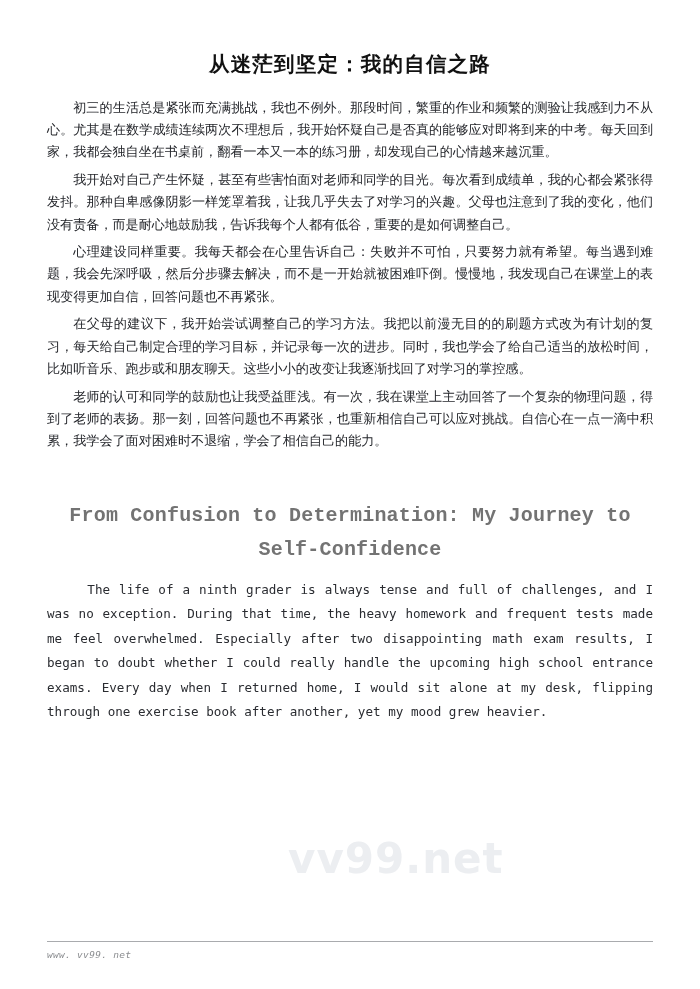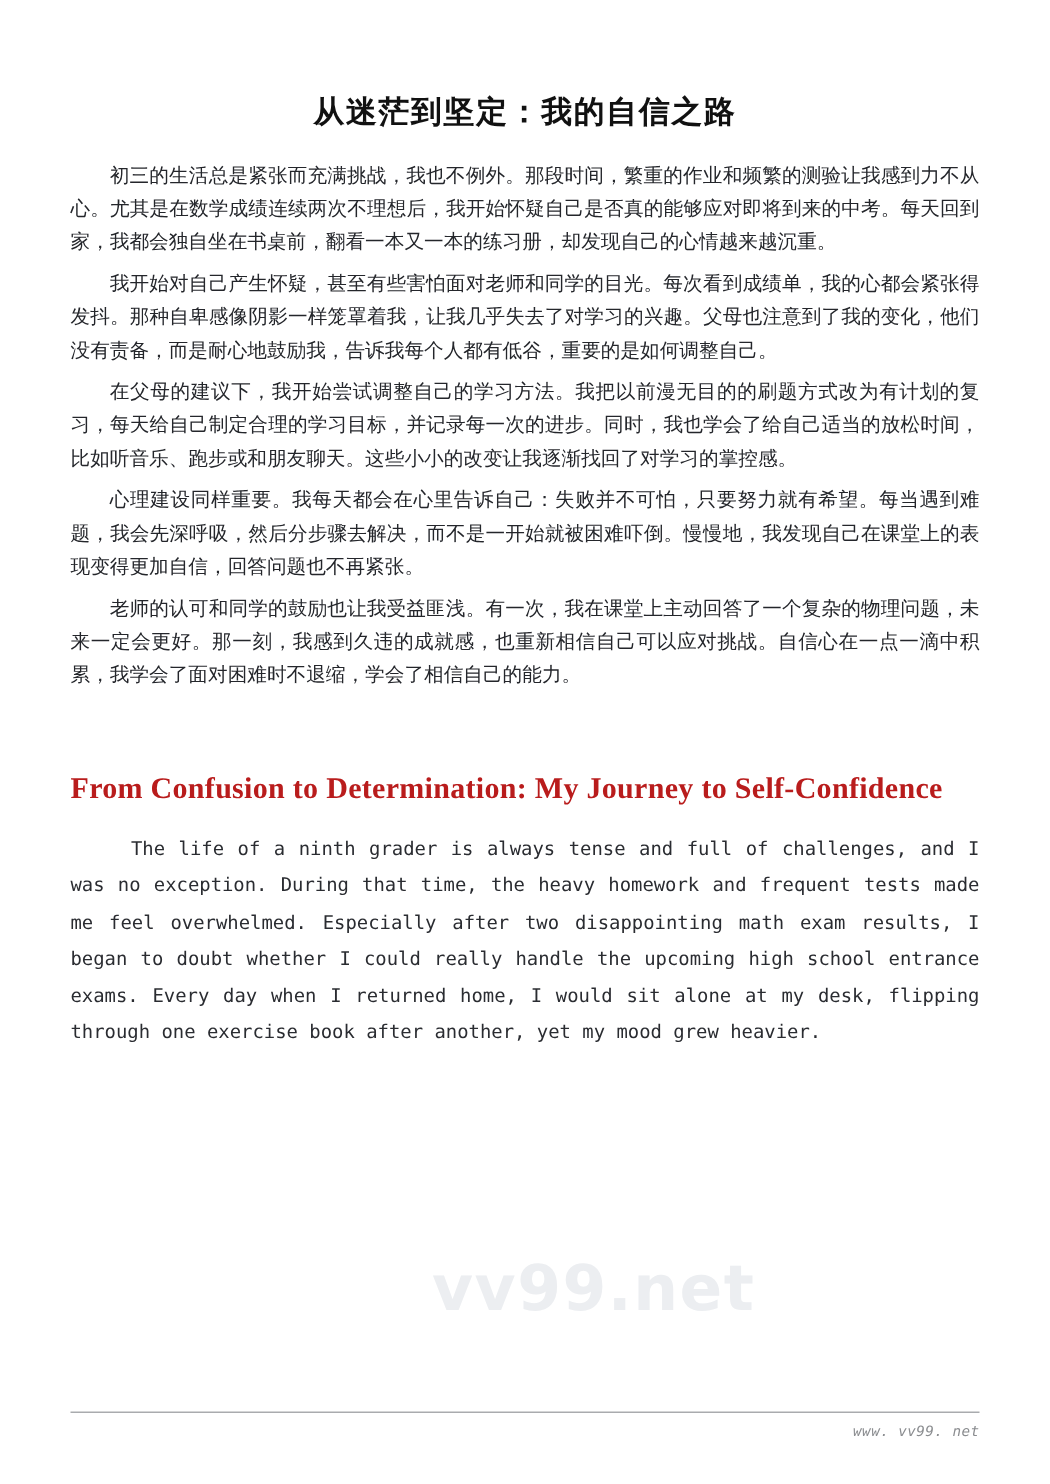--- a/index.html
+++ b/index.html
@@ -35,21 +35,21 @@
     white-space: nowrap;
     user-select: none;
     z-index: 0;
     line-height: 1;
   }
 
   
   .content {
     position: absolute;
     left: 47px;
-    top: 10px;
+    top: 0;
     width: 606px;
     z-index: 2;
   }
 
   .cn-title {
     margin: 0;
     padding-top: 51px;
     text-align: center;
     font-family: "DejaVu Serif", "Liberation Serif", serif;
     font-weight: bold;
@@ -70,26 +70,27 @@
     text-justify: inter-character;
     font-family: "DejaVu Serif", "Liberation Serif", serif;
     font-size: 13.1px;
     line-height: 22.4px;
     color: #24262b;
   }
 
   .en-title {
     margin: 0;
     padding-top: 41px;
-    font-family: Liberation Serif, serif;
+    text-align: center;
+    font-family: Liberation Mono, monospace;
     font-weight: bold;
     font-size: 20px;
     line-height: 34px;
     letter-spacing: 0.2px;
-    color: #b91c1c;
+    color: #737373;
   }
 
   .en-body {
     margin-top: 11px;
   }
 
   .en-p {
     margin: 0 0 15px 0;
     text-indent: 3.2em;
     text-align: justify;
@@ -107,21 +108,20 @@
     width: 606px;
     z-index: 3;
   }
   .footer-rule {
     width: 100%;
     height: 1px;
     background: #a9abae;
   }
   .footer-url {
     margin-top: 7px;
-    text-align: right;
     font-family: "DejaVu Sans Mono", "Liberation Mono", monospace;
     font-style: italic;
     font-size: 9.5px;
     letter-spacing: 0.3px;
     color: #8b8d90;
   }
 </style>
 </head>
 <body>
 
@@ -129,23 +129,23 @@
 
   <div class="watermark">vv99.net</div>
 
   <div class="content">
 
     <h1 class="cn-title">从迷茫到坚定：我的自信之路</h1>
 
     <div class="cn-body">
       <p class="cn-p">初三的生活总是紧张而充满挑战，我也不例外。那段时间，繁重的作业和频繁的测验让我感到力不从心。尤其是在数学成绩连续两次不理想后，我开始怀疑自己是否真的能够应对即将到来的中考。每天回到家，我都会独自坐在书桌前，翻看一本又一本的练习册，却发现自己的心情越来越沉重。</p>
       <p class="cn-p">我开始对自己产生怀疑，甚至有些害怕面对老师和同学的目光。每次看到成绩单，我的心都会紧张得发抖。那种自卑感像阴影一样笼罩着我，让我几乎失去了对学习的兴趣。父母也注意到了我的变化，他们没有责备，而是耐心地鼓励我，告诉我每个人都有低谷，重要的是如何调整自己。</p>
+      <p class="cn-p">心理建设同样重要。我每天都会在心里告诉自己：失败并不可怕，只要努力就有希望。每当遇到难题，我会先深呼吸，然后分步骤去解决，而不是一开始就被困难吓倒。慢慢地，我发现自己在课堂上的表现变得更加自信，回答问题也不再紧张。</p>
       <p class="cn-p">在父母的建议下，我开始尝试调整自己的学习方法。我把以前漫无目的的刷题方式改为有计划的复习，每天给自己制定合理的学习目标，并记录每一次的进步。同时，我也学会了给自己适当的放松时间，比如听音乐、跑步或和朋友聊天。这些小小的改变让我逐渐找回了对学习的掌控感。</p>
-      <p class="cn-p">心理建设同样重要。我每天都会在心里告诉自己：失败并不可怕，只要努力就有希望。每当遇到难题，我会先深呼吸，然后分步骤去解决，而不是一开始就被困难吓倒。慢慢地，我发现自己在课堂上的表现变得更加自信，回答问题也不再紧张。</p>
-      <p class="cn-p">老师的认可和同学的鼓励也让我受益匪浅。有一次，我在课堂上主动回答了一个复杂的物理问题，未来一定会更好。那一刻，我感到久违的成就感，也重新相信自己可以应对挑战。自信心在一点一滴中积累，我学会了面对困难时不退缩，学会了相信自己的能力。</p>
+      <p class="cn-p">老师的认可和同学的鼓励也让我受益匪浅。有一次，我在课堂上主动回答了一个复杂的物理问题，得到了老师的表扬。那一刻，回答问题也不再紧张，也重新相信自己可以应对挑战。自信心在一点一滴中积累，我学会了面对困难时不退缩，学会了相信自己的能力。</p>
     </div>
 
     <h2 class="en-title">From Confusion to Determination: My Journey to Self-Confidence</h2>
 
     <div class="en-body">
       <p class="en-p">The life of a ninth grader is always tense and full of challenges, and I was no exception. During that time, the heavy homework and frequent tests made me feel overwhelmed. Especially after two disappointing math exam results, I began to doubt whether I could really handle the upcoming high school entrance exams. Every day when I returned home, I would sit alone at my desk, flipping through one exercise book after another, yet my mood grew heavier.</p>
     </div>
 
   </div>
 

